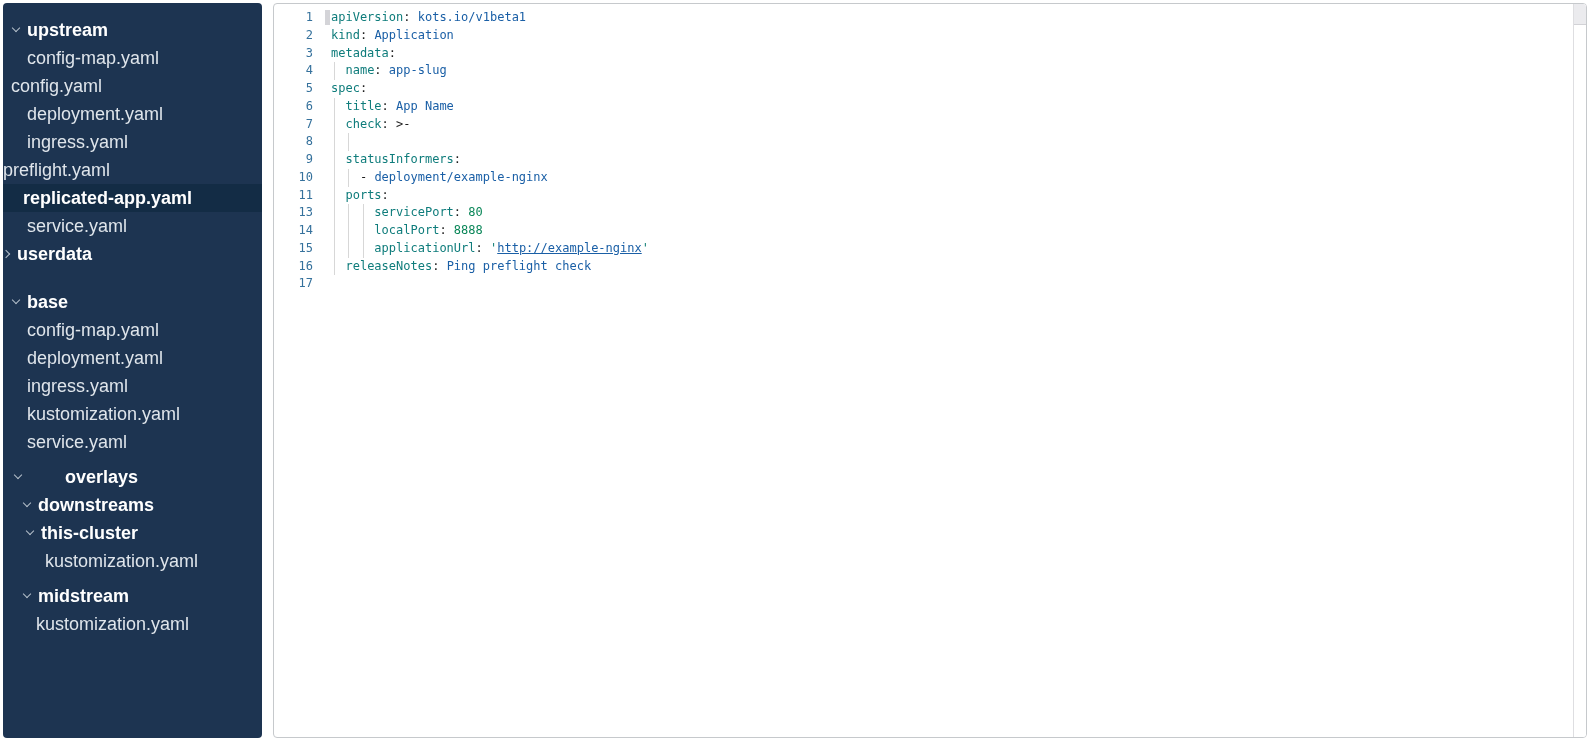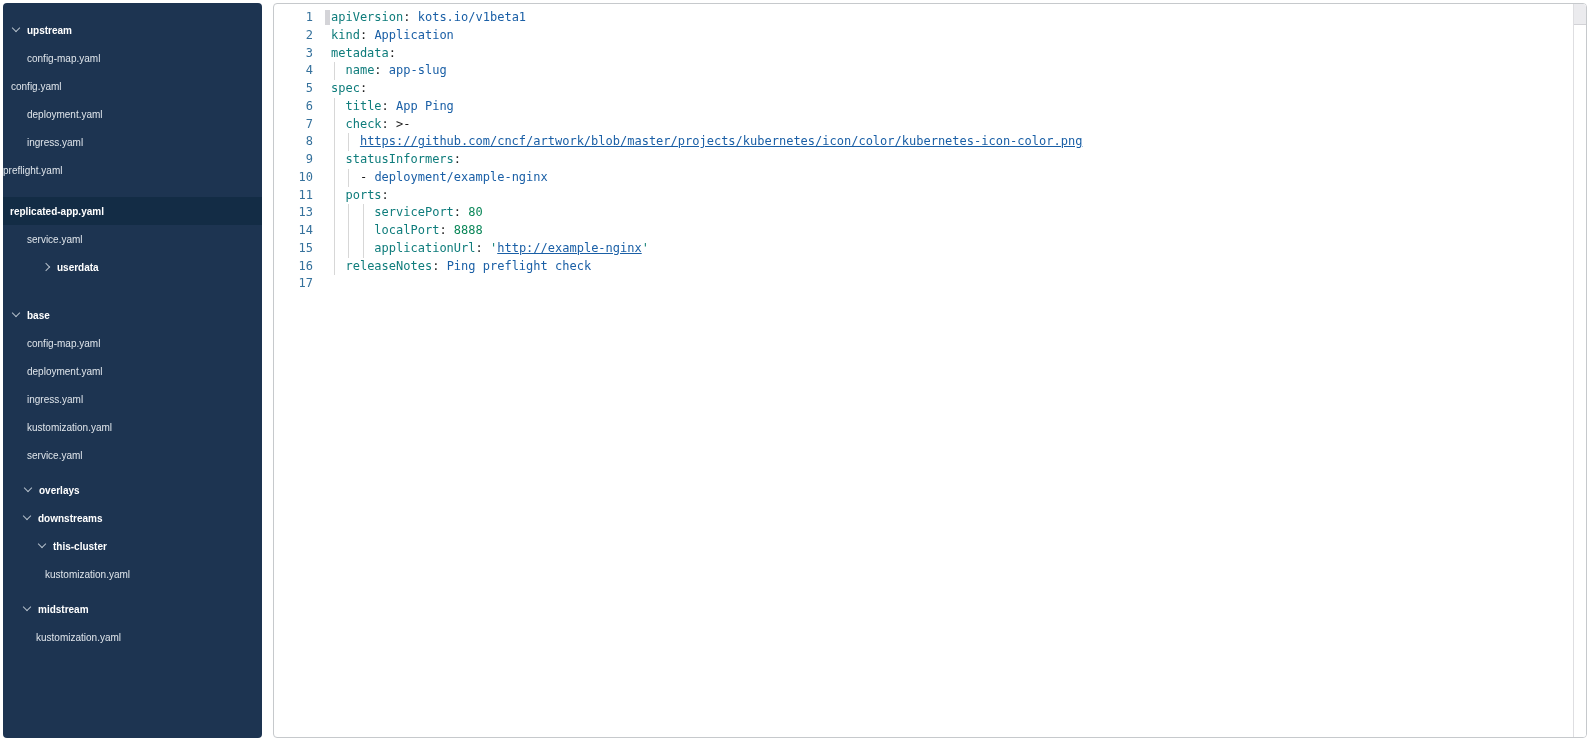--- a/index.html
+++ b/index.html
@@ -11,21 +11,21 @@
   
   .sidebar {
     width: 259px; flex-shrink: 0;
     background: var(--sidebar-bg, #1d3451);
     border-radius: 4px;
     padding-top: 13px;
     overflow: hidden;
   }
   .row {
     height: 28px; display: flex; align-items: center;
-    font-size: 10px; color: var(--sidebar-text, #dfe5eb);
+    font-size: 18px; color: var(--sidebar-text, #dfe5eb);
     cursor: pointer; white-space: nowrap;
   }
   .row.gap { margin-top: 7px; }
   .row.dir .lab { font-weight: bold; color: var(--sidebar-dir-text, #ffffff); }
   .row.selected { background: var(--sidebar-selected-bg, #132c45); }
   .row.selected .lab { font-weight: bold; color: #ffffff; }
   .chev {
     width: 6px; height: 6px; display: inline-block; flex-shrink: 0;
     border-right: 1.5px solid #b4bfca; border-bottom: 1.5px solid #b4bfca;
     margin-right: 8px;
@@ -89,27 +89,27 @@
         </div>
         <div class="row file" style="padding-left: 24px;">
           <span class="lab">deployment.yaml</span>
         </div>
         <div class="row file" style="padding-left: 24px;">
           <span class="lab">ingress.yaml</span>
         </div>
         <div class="row file" style="">
           <span class="lab">preflight.yaml</span>
         </div>
-        <div class="row file selected" style="padding-left: 7px; margin-top: 13px;">
+        <div class="row file selected" style="padding-left: 20px;">
           <span class="lab">replicated-app.yaml</span>
         </div>
         <div class="row file" style="padding-left: 24px;">
           <span class="lab">service.yaml</span>
         </div>
-        <div class="row dir" style=" margin-left: 40px;">
+        <div class="row dir" style="">
           <span class="chev right"></span>
           <span class="lab">userdata</span>
         </div>
         <div class="row dir gap" style="padding-left: 10px; margin-top: 20px;">
           <span class="chev down"></span>
           <span class="lab">base</span>
         </div>
         <div class="row file" style="padding-left: 24px;">
           <span class="lab">config-map.yaml</span>
         </div>
@@ -118,29 +118,29 @@
         </div>
         <div class="row file" style="padding-left: 24px;">
           <span class="lab">ingress.yaml</span>
         </div>
         <div class="row file" style="padding-left: 24px;">
           <span class="lab">kustomization.yaml</span>
         </div>
         <div class="row file" style="padding-left: 24px;">
           <span class="lab">service.yaml</span>
         </div>
-        <div class="row dir gap" style="padding-left: 22px;">
+        <div class="row dir gap" style="padding-left: 12px; gap: 36px;">
           <span class="chev down"></span>
           <span class="lab">overlays</span>
         </div>
         <div class="row dir" style="padding-left: 21px;">
           <span class="chev down"></span>
           <span class="lab">downstreams</span>
         </div>
-        <div class="row dir" style="padding-left: 36px; text-align: right;">
+        <div class="row dir" style="padding-left: 24px; text-align: right;">
           <span class="chev down"></span>
           <span class="lab">this-cluster</span>
         </div>
         <div class="row file" style="padding-left: 42px;">
           <span class="lab">kustomization.yaml</span>
         </div>
         <div class="row dir gap" style="padding-left: 21px;">
           <span class="chev down"></span>
           <span class="lab">midstream</span>
         </div>
@@ -167,29 +167,29 @@
         <div class="cl">
           <div class="ln">4</div>
           <div class="lc"><span class="guide" style="left: calc(0ch + 3px);"></span><span class="tk-plain">  </span><span class="tk-key">name</span><span class="tk-op">:</span><span class="tk-plain"> </span><span class="tk-val">app-slug</span></div>
         </div>
         <div class="cl">
           <div class="ln">5</div>
           <div class="lc"><span class="tk-key">spec</span><span class="tk-op">:</span></div>
         </div>
         <div class="cl">
           <div class="ln">6</div>
-          <div class="lc"><span class="guide" style="left: calc(0ch + 3px);"></span><span class="tk-plain">  </span><span class="tk-key">title</span><span class="tk-op">:</span><span class="tk-plain"> </span><span class="tk-val">App Ping</span></div>
+          <div class="lc"><span class="guide" style="left: calc(0ch + 3px);"></span><span class="tk-plain">  </span><span class="tk-key">title</span><span class="tk-op">:</span><span class="tk-plain"> </span><span class="tk-val">App Name</span></div>
         </div>
         <div class="cl">
           <div class="ln">7</div>
           <div class="lc"><span class="guide" style="left: calc(0ch + 3px);"></span><span class="tk-plain">  </span><span class="tk-key">check</span><span class="tk-op">:</span><span class="tk-plain"> </span><span class="tk-op">&gt;-</span></div>
         </div>
         <div class="cl">
           <div class="ln">8</div>
-          <div class="lc"><span class="guide" style="left: calc(0ch + 3px);"></span><span class="guide" style="left: calc(2ch + 3px);"></span><span class="tk-plain">    </span><span class="tk-link">https://github.com/cncf/artwork/blob/master/projects/kubernetes/icon/color/kubernetes-icon-color.png</span></div>
+          <div class="lc"><span class="guide" style="left: calc(0ch + 3px);"></span><span class="guide" style="left: calc(2ch + 3px);"></span><span class="tk-plain">    </span></div>
         </div>
         <div class="cl">
           <div class="ln">9</div>
           <div class="lc"><span class="guide" style="left: calc(0ch + 3px);"></span><span class="tk-plain">  </span><span class="tk-key">statusInformers</span><span class="tk-op">:</span></div>
         </div>
         <div class="cl">
           <div class="ln">10</div>
           <div class="lc"><span class="guide" style="left: calc(0ch + 3px);"></span><span class="guide" style="left: calc(2ch + 3px);"></span><span class="tk-plain">    </span><span class="tk-op">-</span><span class="tk-plain"> </span><span class="tk-val">deployment/example-nginx</span></div>
         </div>
         <div class="cl">

